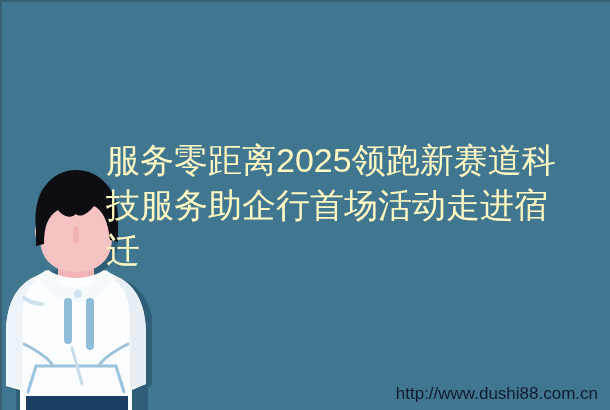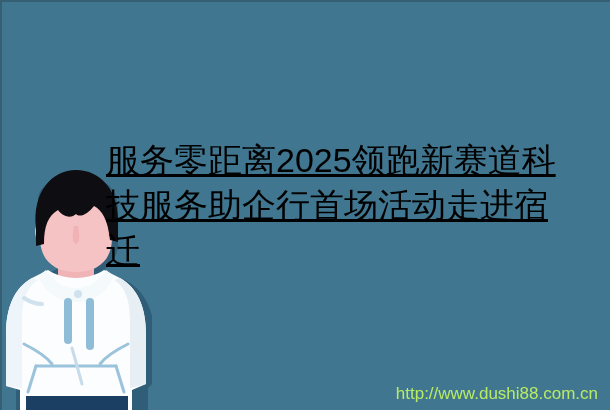--- a/index.html
+++ b/index.html
@@ -23,36 +23,35 @@
     inset: 0;
     background: #40768f;
   }
 
   
   #headline {
     position: absolute;
     left: 104px;
     top: 136px;
     width: 470px;
-    color: #000000;
+    color: #fef9c3;
     font-size: 34px;
     line-height: 45px;
     letter-spacing: 0px;
     font-weight: 400;
     white-space: pre-wrap;
     text-align: left;
-    text-decoration: underline;
   }
 
   
   #watermark {
     position: absolute;
     right: 12px;
     bottom: 6px;
-    color: #bef264;
+    color: #0f172a;
     font-size: 17px;
     letter-spacing: 0px;
     opacity: 0.95;
   }
 
   
   #figure {
     position: absolute;
     left: 0px;
     top: 168px;

